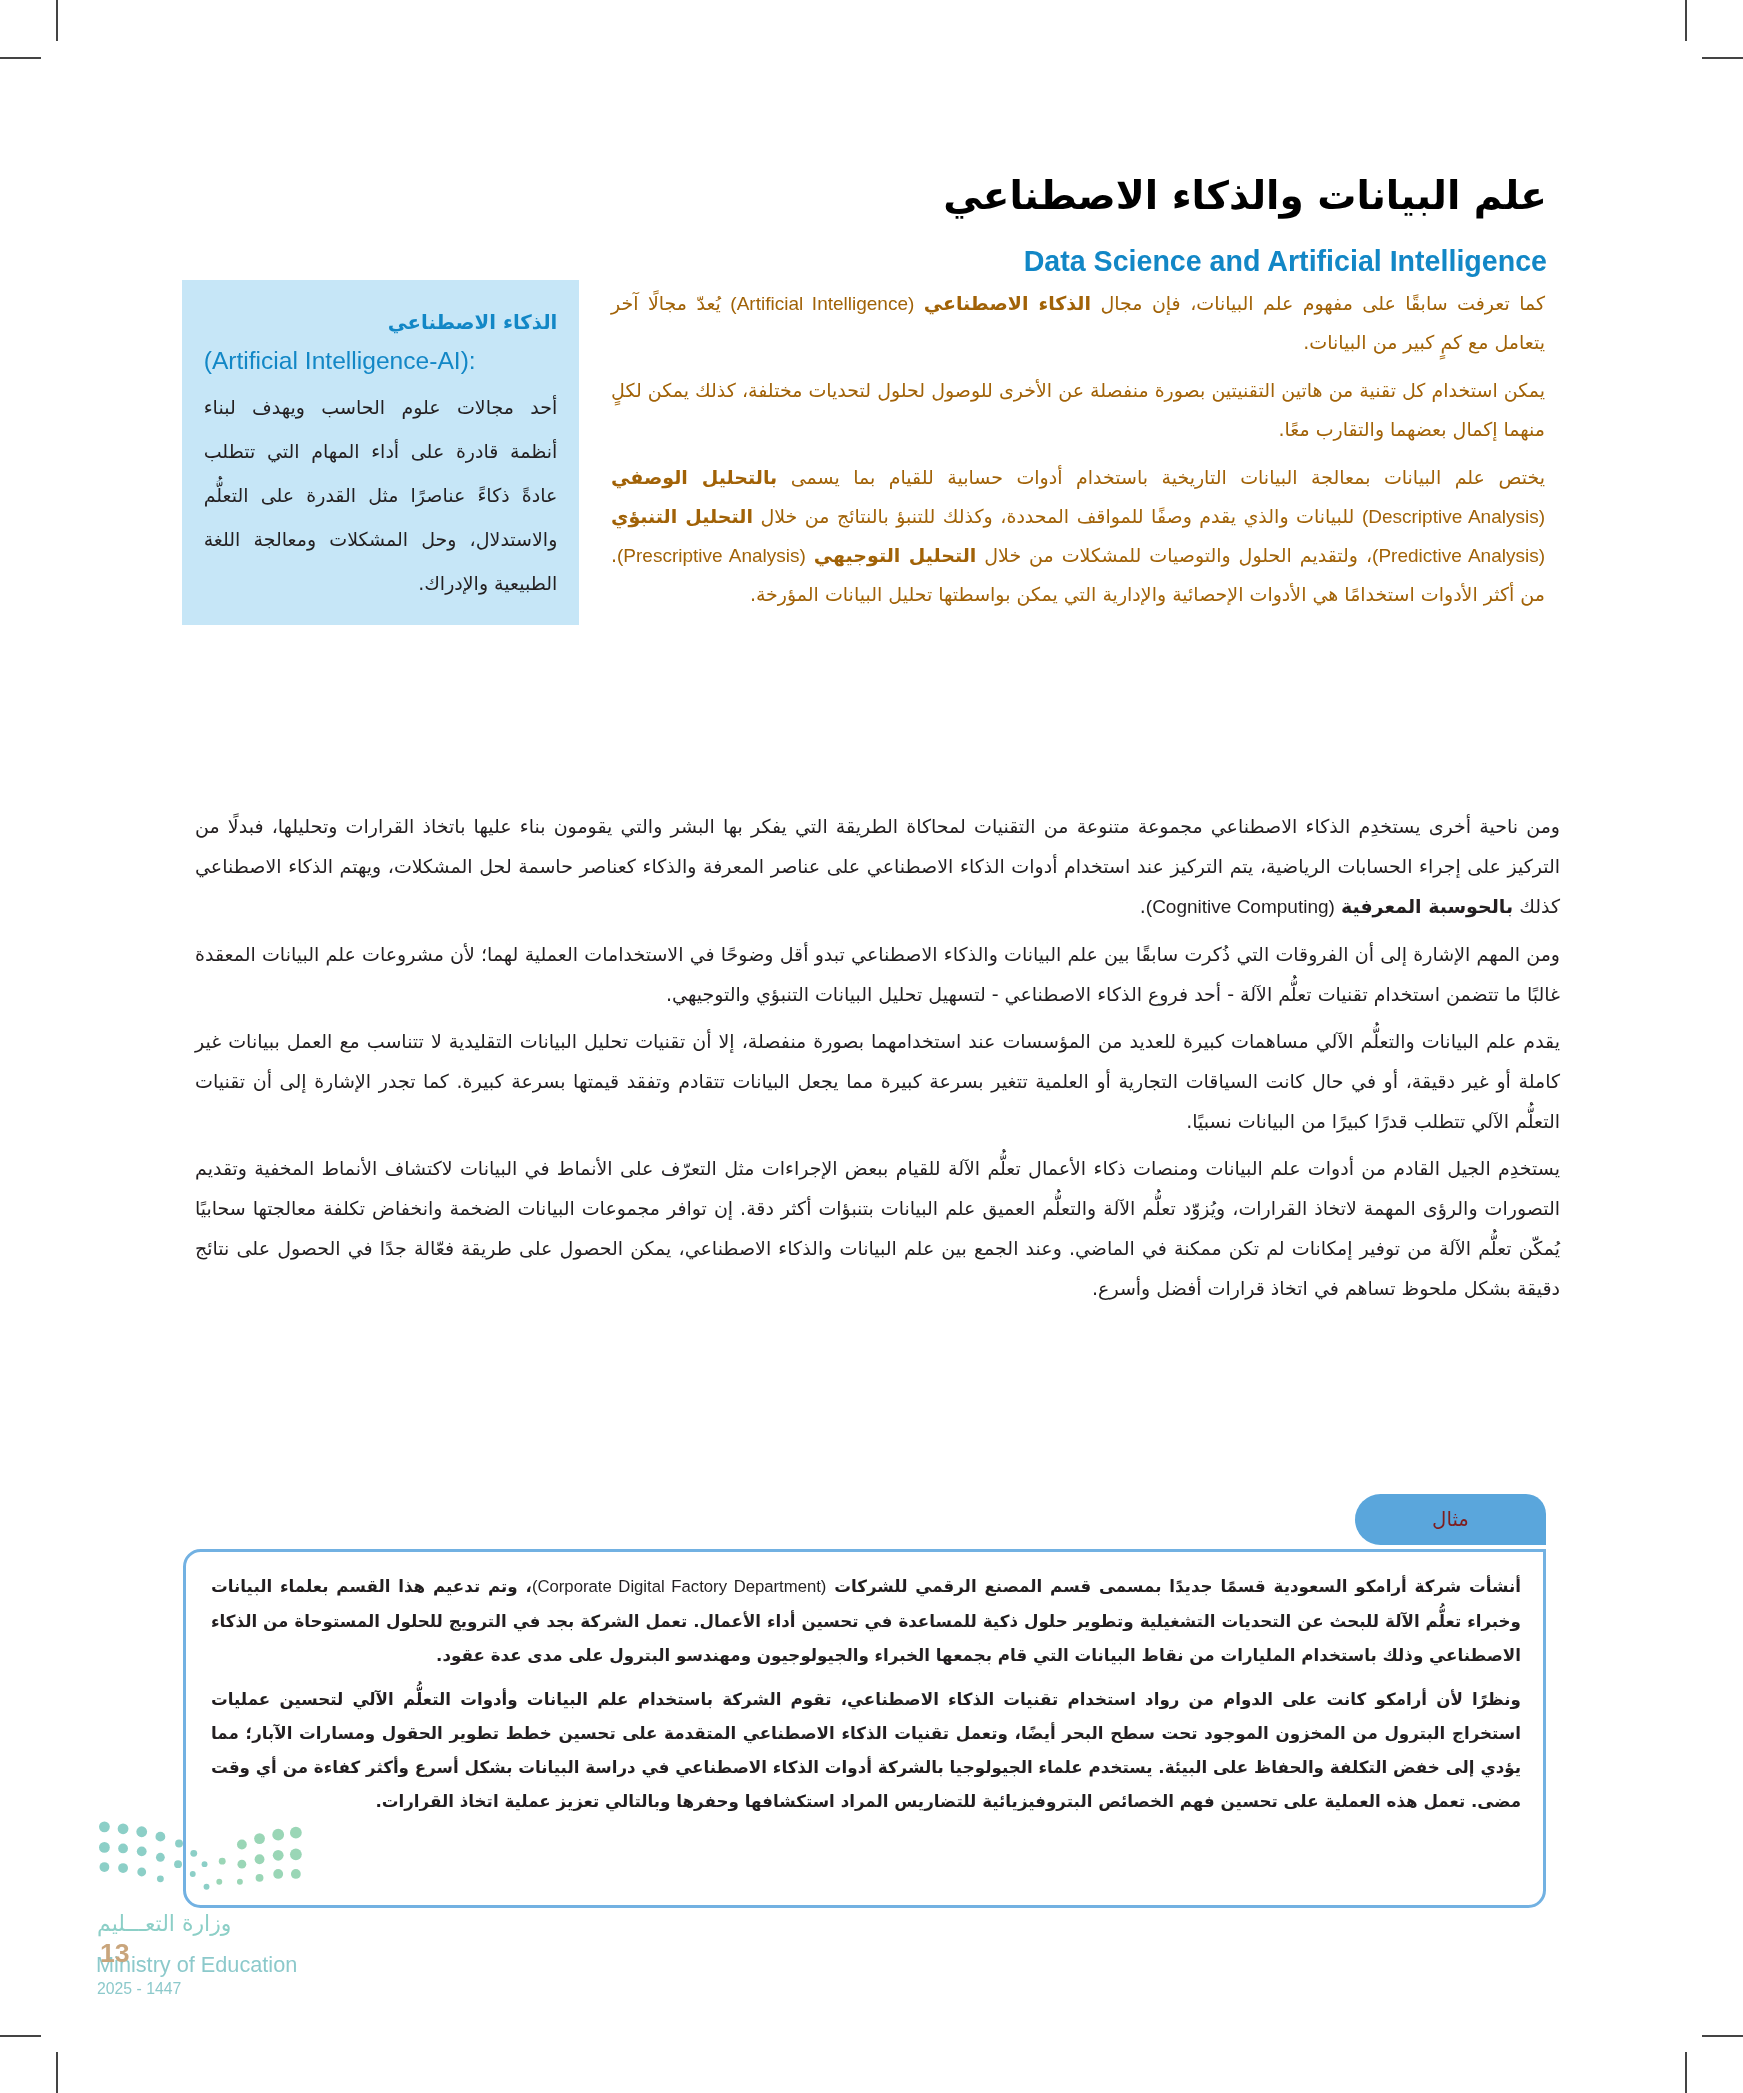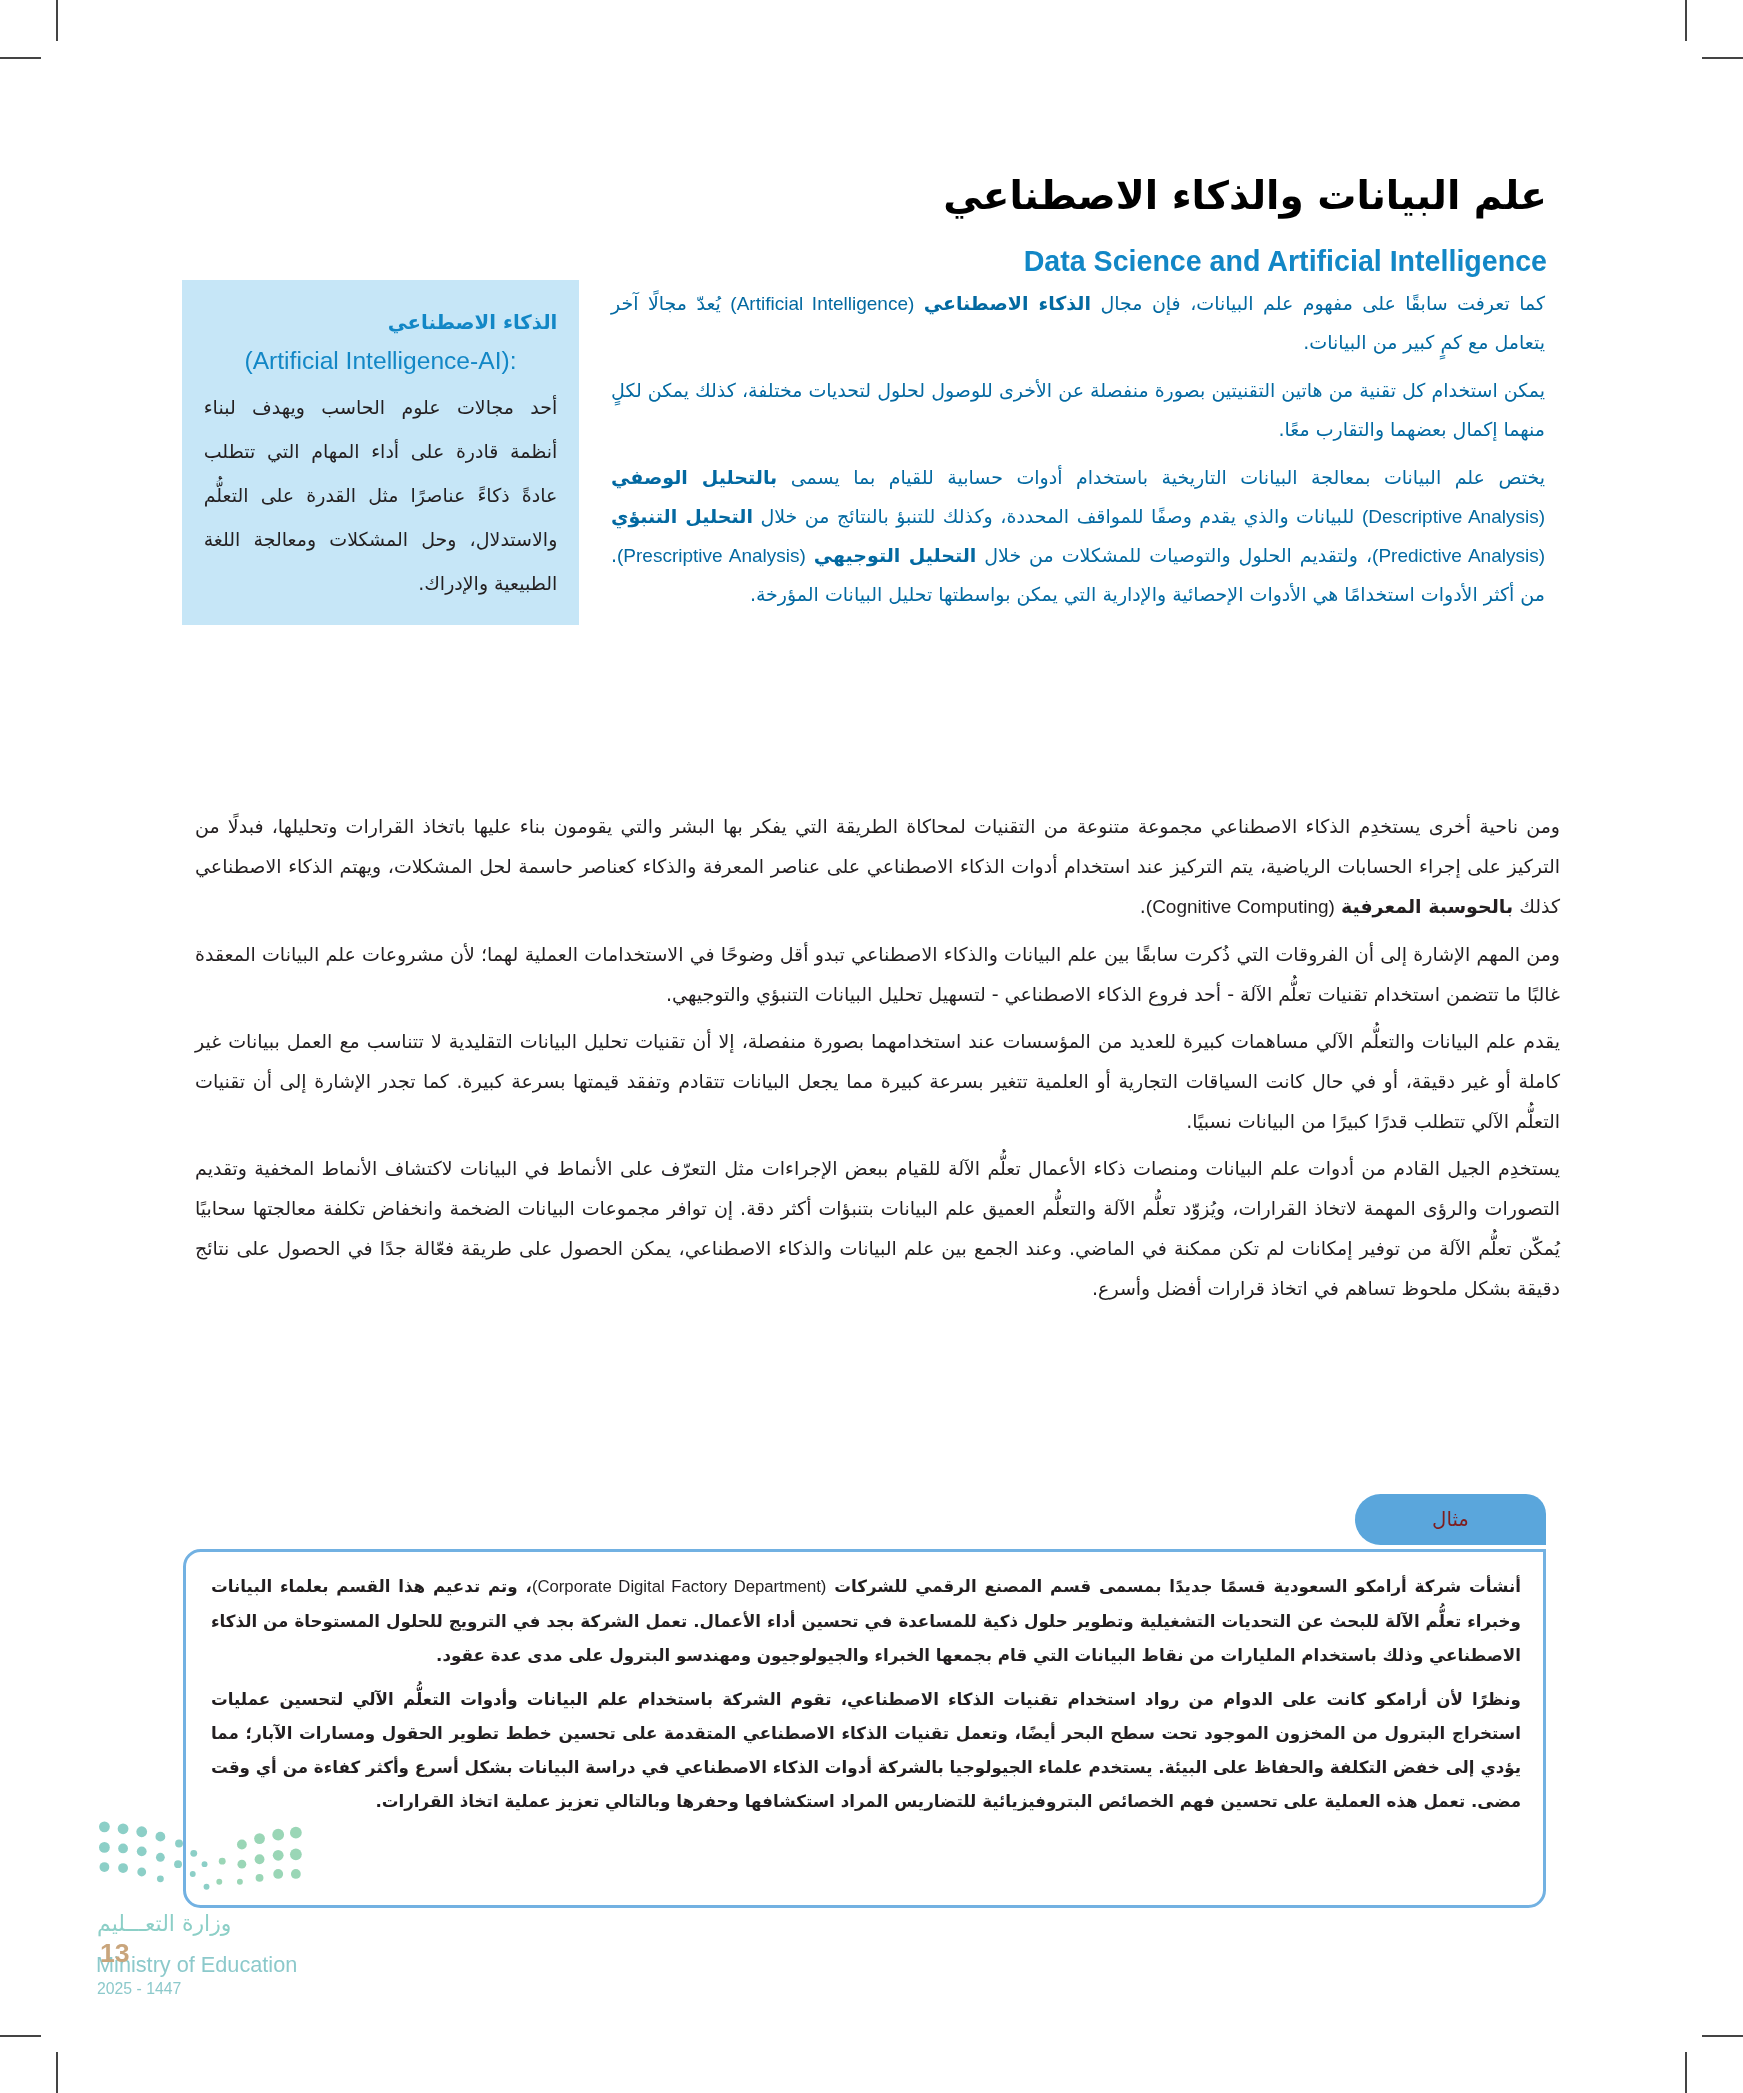--- a/index.html
+++ b/index.html
@@ -22,27 +22,27 @@
     white-space: nowrap;
     margin-top: 16px;
   }
 
   .definition-box {
     position: absolute; left: 182px; top: 280px; width: 397px; height: 345px;
     background: #c6e6f7; padding: 25.6px 21.7px 0 21.7px;
     direction: rtl; text-align: right;
   }
   .def-title { font-size: 19.7px; font-weight: bold; color: #1287c6; line-height: 33px; }
-  .def-en { font-family: "Liberation Sans", sans-serif; font-size: 24.6px; color: #1287c6; line-height: 43px; direction: ltr; text-align: center; }
+  .def-en { font-family: "Liberation Sans", sans-serif; font-size: 24.6px; color: #1287c6; line-height: 43px; direction: ltr; text-align: left; }
   .def-body { font-size: 19px; line-height: 44px; color: #231f20; text-align: justify; text-align-last: right; margin-top: 3.9px; }
 
   .intro {
     position: absolute; left: 611px; top: 284px; width: 934px;
     direction: rtl; text-align: justify; text-align-last: right;
-    font-size: 19px; line-height: 39px; color: #0369a1;
+    font-size: 19px; line-height: 39px; color: #a16207;
   }
   .intro p { margin-bottom: 8.9px; }
   .intro b { font-weight: bold; }
   .en { font-family: "Liberation Sans", sans-serif; direction: ltr; unicode-bidi: isolate; }
 
   .body-text {
     position: absolute; left: 179px; top: 806px; width: 1365px;
     direction: rtl; text-align: justify; text-align-last: right;
     font-size: 19px; line-height: 40px; color: #231f20; margin-left: 16px;
   }

